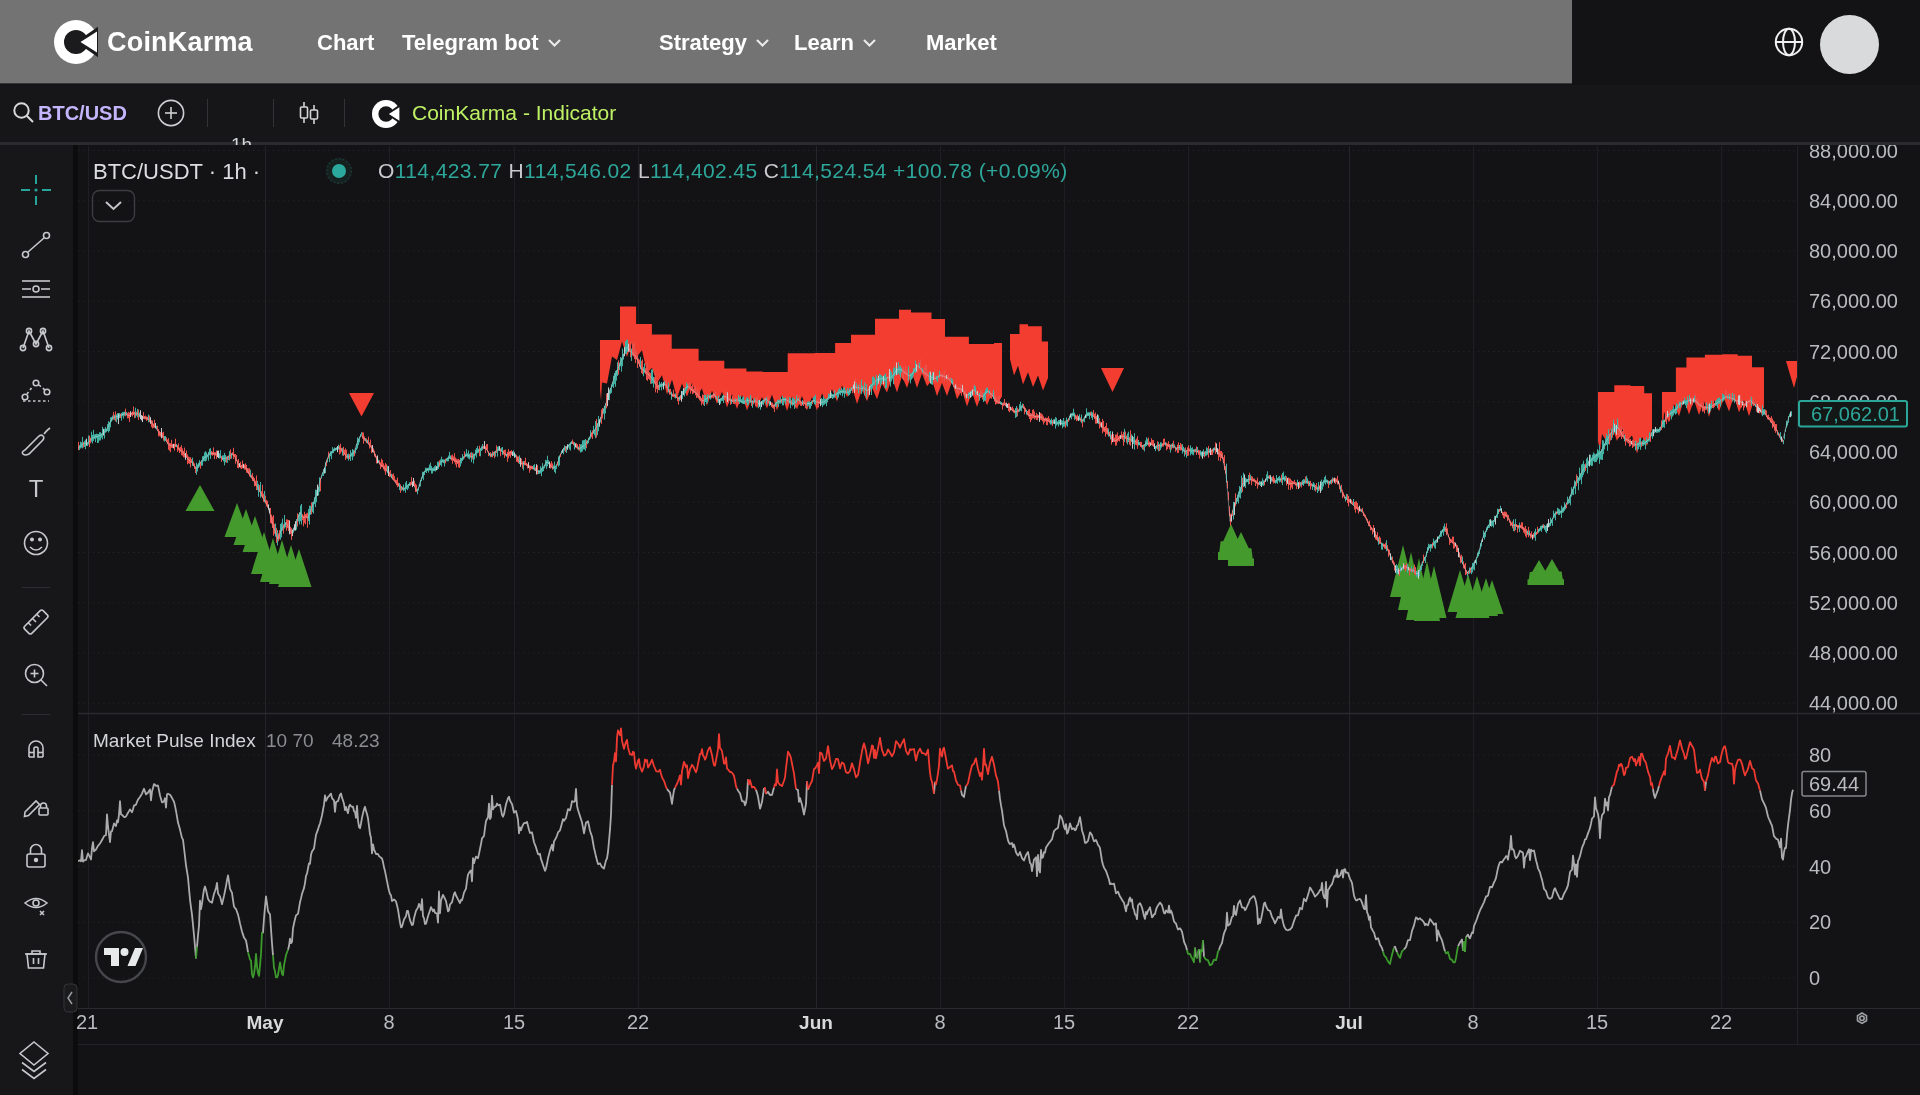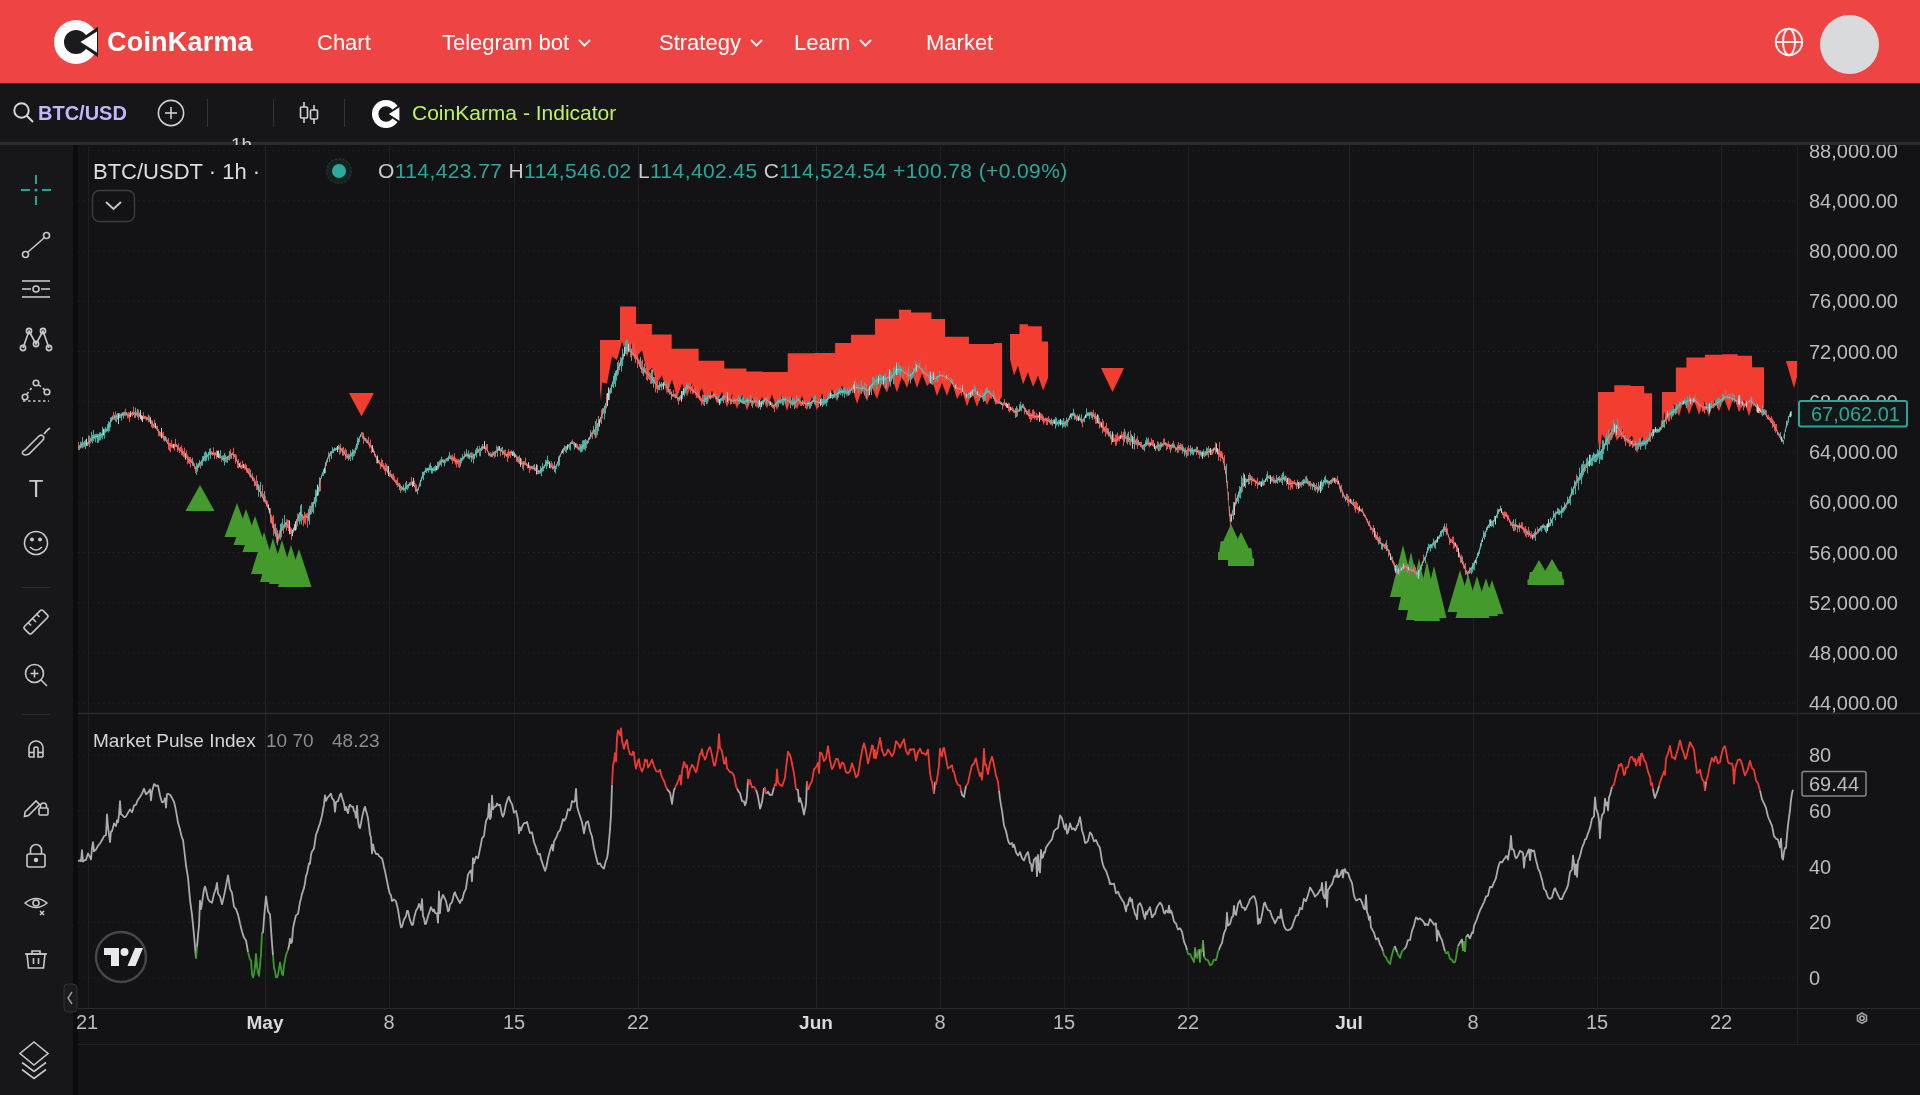--- a/index.html
+++ b/index.html
@@ -1,20 +1,20 @@
 <!DOCTYPE html>
 <html><head><meta charset="utf-8">
 <style>
 * { margin:0; padding:0; box-sizing:border-box; }
 html,body { width:1920px; height:1095px; background:#131315; overflow:hidden;
   font-family:"Liberation Sans", sans-serif; }
-#nav { position:absolute; left:0; top:0; width:1920px; height:84px; background:#ef4444;
+#nav { position:absolute; left:0; top:0; width:1572px; height:84px; background:#737373;
   border-bottom:1px solid #353638; }
 .brand { position:absolute; left:107px; top:27px; font-size:27px; font-weight:700; color:#fff; letter-spacing:0.2px; }
-.mi { position:absolute; top:30px; font-size:22px; font-weight:400; color:#fff; display:flex; align-items:center; }
+.mi { position:absolute; top:30px; font-size:22px; font-weight:700; color:#fff; display:flex; align-items:center; }
 #avatar { position:absolute; left:1820px; top:15px; width:59px; height:59px; border-radius:50%; background:#d9dadc; }
 #toolbar { position:absolute; left:0; top:85px; width:1920px; height:60px; background:#161618; }
 #tbc { }
 #toolbar::after { content:""; position:absolute; left:0; top:57px; width:1920px; height:3px; background:#2a2b2e; }
 .tbb { position:absolute; top:102px; font-size:20px; font-weight:700; color:#c4b5fd; }
 .tbr { position:absolute; top:103px; font-size:19px; color:#d4d5d7;margin-top:31px; }
 .tbr2 { position:absolute; top:101px; font-size:21px; color:#bef264; }
 .tsep { position:absolute; top:99px; width:1px; height:28px; background:#323336; }
 svg text { font-family:"Liberation Sans", sans-serif; }
 .ax { font-size:20px; fill:#b9bbbe; }
@@ -28,21 +28,21 @@
 <body>
 <div id="nav">
 <svg width="44" height="44" viewBox="-22 -22 44 44" style="position:absolute;left:54px;top:20px">
       <circle r="22" fill="#fff"></circle>
       <circle r="12" fill="#1b1b1d"></circle>
       <polygon points="0,0 26,-18 26,18" fill="#1b1b1d"></polygon>
       <polygon points="4.5,0 21,-10.5 21,10.5" fill="#fff"></polygon>
     </svg>
 <div class="brand">CoinKarma</div>
 <div class="mi" style="left:317px">Chart</div>
-<div class="mi" style="left:442px">Telegram bot<svg width="13" height="9" viewBox="0 0 13 9" style="margin-left:9px">
+<div class="mi" style="left:402px">Telegram bot<svg width="13" height="9" viewBox="0 0 13 9" style="margin-left:9px">
         <path d="M1.5 1.5 L6.5 6.5 L11.5 1.5" stroke="#ececee" stroke-width="2" fill="none" stroke-linecap="round"></path>
       </svg></div>
 <div class="mi" style="left:659px">Strategy<svg width="13" height="9" viewBox="0 0 13 9" style="margin-left:9px">
         <path d="M1.5 1.5 L6.5 6.5 L11.5 1.5" stroke="#ececee" stroke-width="2" fill="none" stroke-linecap="round"></path>
       </svg></div>
 <div class="mi" style="left:794px">Learn<svg width="13" height="9" viewBox="0 0 13 9" style="margin-left:9px">
         <path d="M1.5 1.5 L6.5 6.5 L11.5 1.5" stroke="#ececee" stroke-width="2" fill="none" stroke-linecap="round"></path>
       </svg></div>
 <div class="mi" style="left:926px">Market</div>
 <svg width="32" height="32" viewBox="0 0 32 32" style="position:absolute;left:1773px;top:26px">

